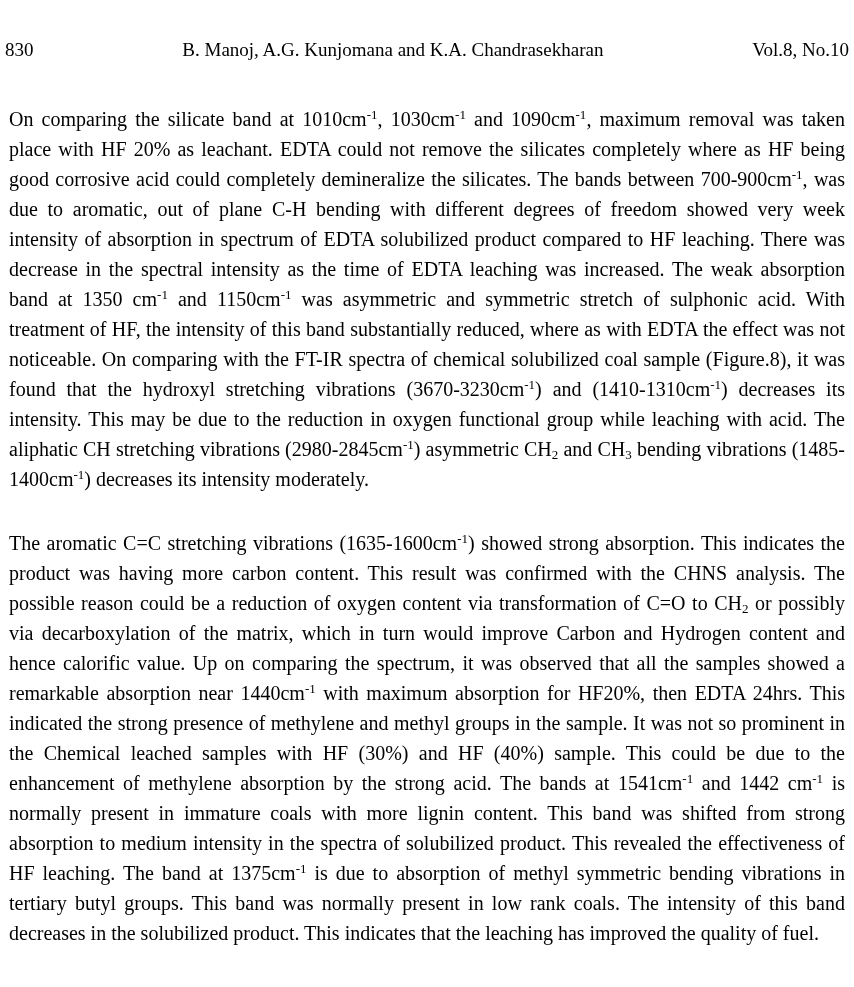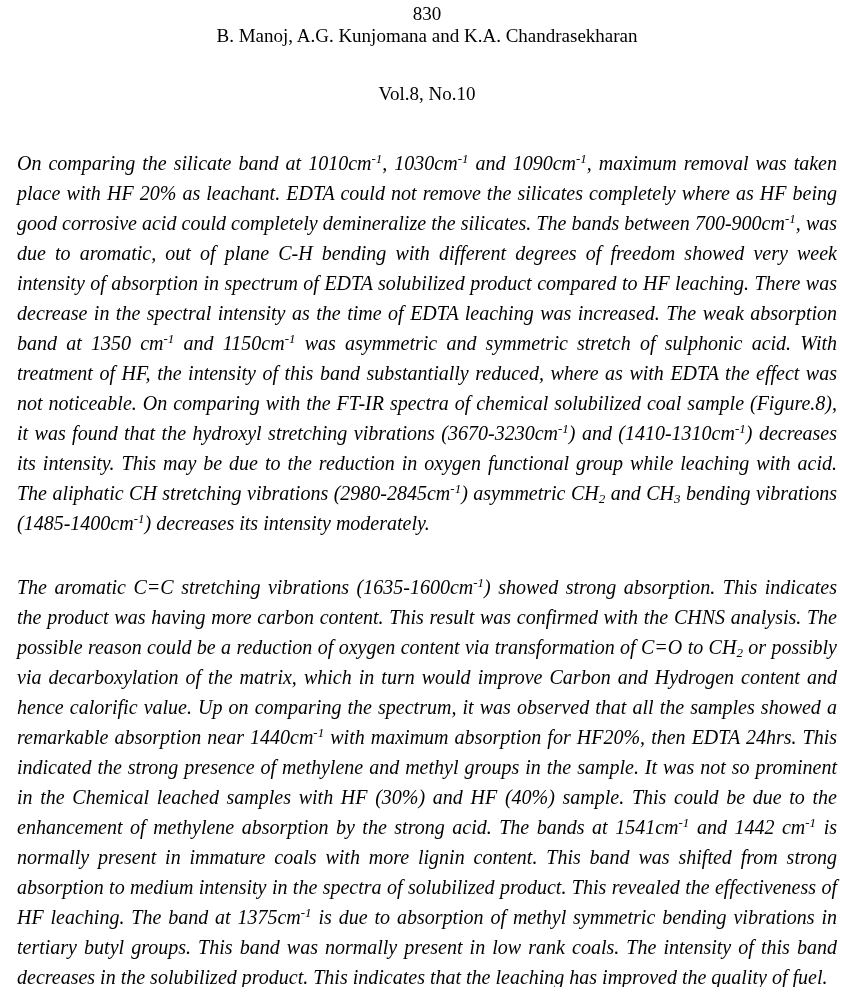--- a/index.html
+++ b/index.html
@@ -12,47 +12,45 @@
     height: 987px;
     background: #ffffff;
     color: #000000;
     font-family: "Liberation Serif", serif;
     box-sizing: border-box;
     padding: 3px 5px 0 5px;
     overflow: hidden;
   }
   .header {
     display: flex;
-    align-items: center;
+    align-items: flex-end;
     font-size: 19px;
     line-height: 22px;
     white-space: nowrap;
-    flex-direction: column;
   }
   .header .page-num {
     flex: 0 0 auto;
   }
   .header .authors {
     flex: 1 1 auto;
     text-align: center;
   }
   .header .issue {
     flex: 0 0 auto;
     margin-top: 36px;
   }
   .body-text {
     margin-top: 43px;
   }
   p.para {
-    margin: 12px;
+    margin: 4px;
     font-size: 20px;
     line-height: 30px;
     text-align: justify;
     letter-spacing: 0px;
-    font-style: italic;
   }
   p.para + p.para {
     margin-top: 34px;
   }
   p.para sup {
     font-size: 13px;
     line-height: 0;
     vertical-align: baseline;
     position: relative;
     top: -0.55em;

